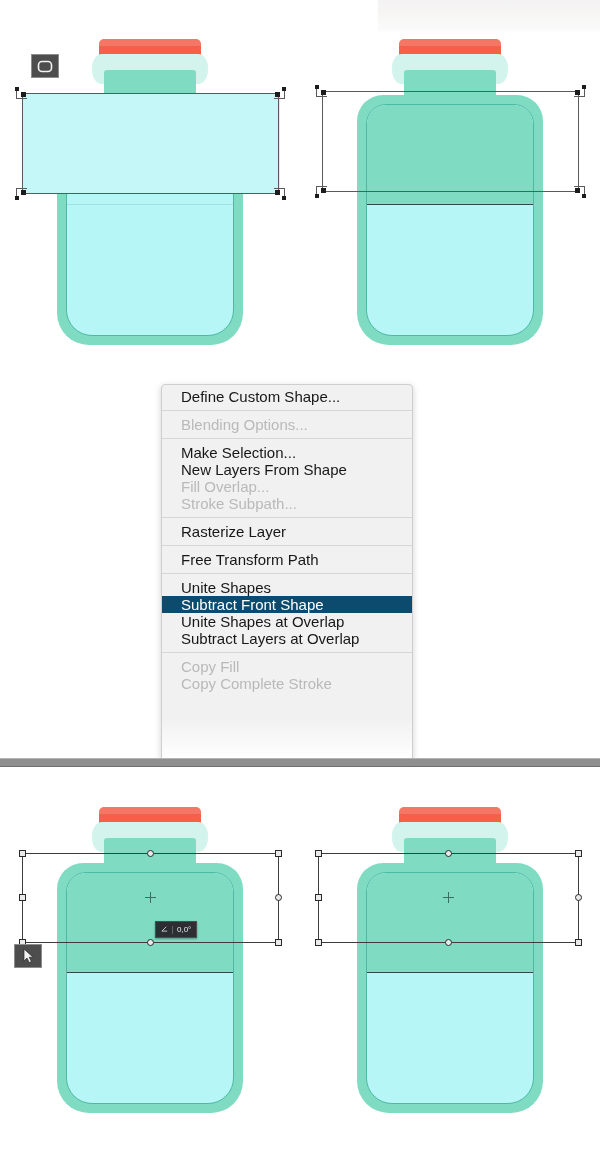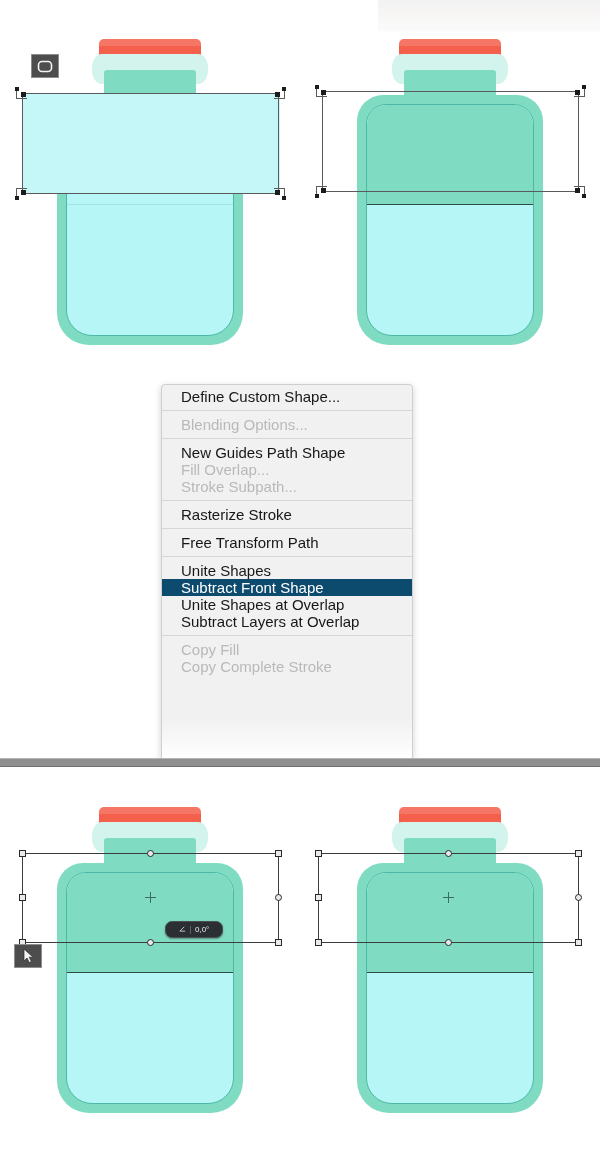--- a/index.html
+++ b/index.html
@@ -121,25 +121,24 @@
     content: ""; position: absolute; background: #3a6d63;
   }
   .ftbox .pivot:before { left: 5px; top: 0; width: 1px; height: 11px; }
   .ftbox .pivot:after { left: 0; top: 5px; width: 11px; height: 1px; }
 
   
   .angle-badge {
     position: absolute; display: flex; align-items: center; gap: 4px;
     background: #2b2f33; color: #e9eef2;
     font-size: 8px; line-height: 1;
-    padding: 3px 13px; border-radius: 7px;
+    padding: 3px 5px; border-radius: 0;
     border: 1px solid #4a4f55;
     white-space: nowrap;
     box-shadow: 0 1px 2px rgba(0,0,0,.35);
-    margin-left: 10px;
   }
   .angle-badge .sep { width:1px; height:8px; background:#5c6268; display:inline-block; }
 
   
   .cursor-chip {
     position: absolute; width: 28px; height: 24px;
     background: #4d4d4d; border: 1px solid #8d8d8d;
     display: flex; align-items: center; justify-content: center;
   }
 
@@ -269,25 +268,26 @@
     <i class="h" style="left:0;top:0px;"></i>
       <i class="v" style="left:10px;top:0;"></i>
     <span class="dot" style="right:-1px;bottom:-1px;"></span>
   </div>
 
   <div class="ctx-menu" id="ctxmenu">
       <div class="ctx-item">Define Custom Shape...</div>
       <div class="ctx-sep"></div>
       <div class="ctx-item disabled">Blending Options...</div>
       <div class="ctx-sep"></div>
-      <div class="ctx-item">New Guides Path Shape</div>
+      <div class="ctx-item">Make Selection...</div>
+      <div class="ctx-item">New Layers From Shape</div>
       <div class="ctx-item disabled">Fill Overlap...</div>
       <div class="ctx-item disabled">Stroke Subpath...</div>
       <div class="ctx-sep"></div>
-      <div class="ctx-item">Rasterize Stroke</div>
+      <div class="ctx-item">Rasterize Layer</div>
       <div class="ctx-sep"></div>
       <div class="ctx-item">Free Transform Path</div>
       <div class="ctx-sep"></div>
       <div class="ctx-item">Unite Shapes</div>
       <div class="ctx-item sel">Subtract Front Shape</div>
       <div class="ctx-item">Unite Shapes at Overlap</div>
       <div class="ctx-item">Subtract Layers at Overlap</div>
       <div class="ctx-sep"></div>
       <div class="ctx-item disabled">Copy Fill</div>
       <div class="ctx-item disabled">Copy Complete Stroke</div>

